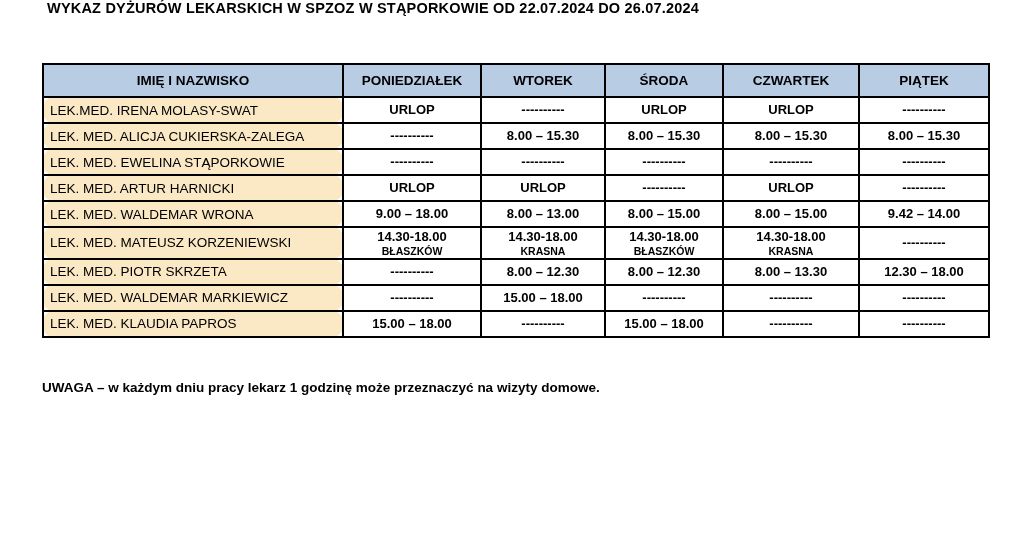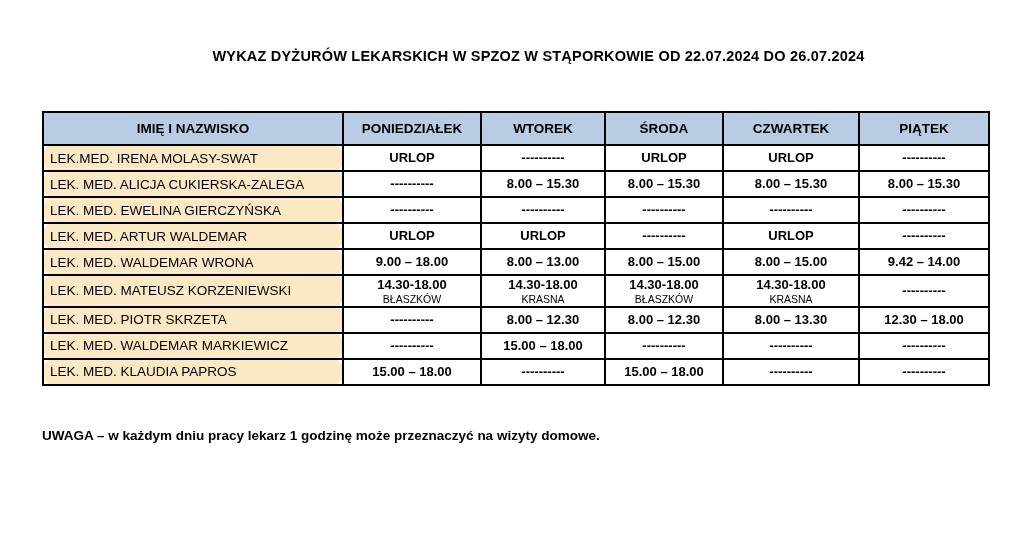--- a/index.html
+++ b/index.html
@@ -5,22 +5,20 @@
   * { margin: 0; padding: 0; box-sizing: border-box; }
   html, body {
     width: 1030px;
     height: 537px;
     background: #ffffff;
     font-family: "Liberation Sans", sans-serif;
     color: #000000;
     overflow: hidden;
   }
   .page-title {
-    margin-top: 48px;
-    text-align: center;
     font-size: 14.5px;
     font-weight: 700;
     letter-spacing: 0.2px;
     padding-left: 47px;
   }
   table.duty-table {
     border-collapse: collapse;
     margin: 47px 0 0 42px;
     width: 946px;
     table-layout: fixed;
@@ -61,21 +59,21 @@
   }
   td.schedule-cell .main {
     display: block;
     font-size: 13px;
     font-weight: 700;
     line-height: 1.2;
   }
   td.schedule-cell .sub {
     display: block;
     font-size: 10.5px;
-    font-weight: 400;
+    font-weight: 700;
     line-height: 1.15;
   }
   .footer-note {
     margin: 42px 13px 0 42px;
     font-size: 13.5px;
     font-weight: 700;
   }
 </style>
 </head>
 <body>
@@ -142,44 +140,44 @@
       <td class="schedule-cell">
           <span class="main">8.00 – 15.30</span>
           <span class="sub"></span>
         </td>
       <td class="schedule-cell">
           <span class="main">8.00 – 15.30</span>
           <span class="sub"></span>
         </td>
     </tr>
     <tr>
-      <td class="name-cell">LEK. MED. EWELINA GIERCZYŃSKA</td>
-      <td class="schedule-cell">
-          <span class="main">----------</span>
-          <span class="sub"></span>
-        </td>
-      <td class="schedule-cell">
-          <span class="main">----------</span>
-          <span class="sub"></span>
-        </td>
-      <td class="schedule-cell">
-          <span class="main">----------</span>
-          <span class="sub"></span>
-        </td>
-      <td class="schedule-cell">
-          <span class="main">----------</span>
-          <span class="sub"></span>
-        </td>
-      <td class="schedule-cell">
-          <span class="main">----------</span>
-          <span class="sub"></span>
-        </td>
-    </tr>
-    <tr>
-      <td class="name-cell">LEK. MED. ARTUR WALDEMAR</td>
+      <td class="name-cell">LEK. MED. EWELINA STĄPORKOWIE</td>
+      <td class="schedule-cell">
+          <span class="main">----------</span>
+          <span class="sub"></span>
+        </td>
+      <td class="schedule-cell">
+          <span class="main">----------</span>
+          <span class="sub"></span>
+        </td>
+      <td class="schedule-cell">
+          <span class="main">----------</span>
+          <span class="sub"></span>
+        </td>
+      <td class="schedule-cell">
+          <span class="main">----------</span>
+          <span class="sub"></span>
+        </td>
+      <td class="schedule-cell">
+          <span class="main">----------</span>
+          <span class="sub"></span>
+        </td>
+    </tr>
+    <tr>
+      <td class="name-cell">LEK. MED. ARTUR HARNICKI</td>
       <td class="schedule-cell">
           <span class="main">URLOP</span>
           <span class="sub"></span>
         </td>
       <td class="schedule-cell">
           <span class="main">URLOP</span>
           <span class="sub"></span>
         </td>
       <td class="schedule-cell">
           <span class="main">----------</span>

